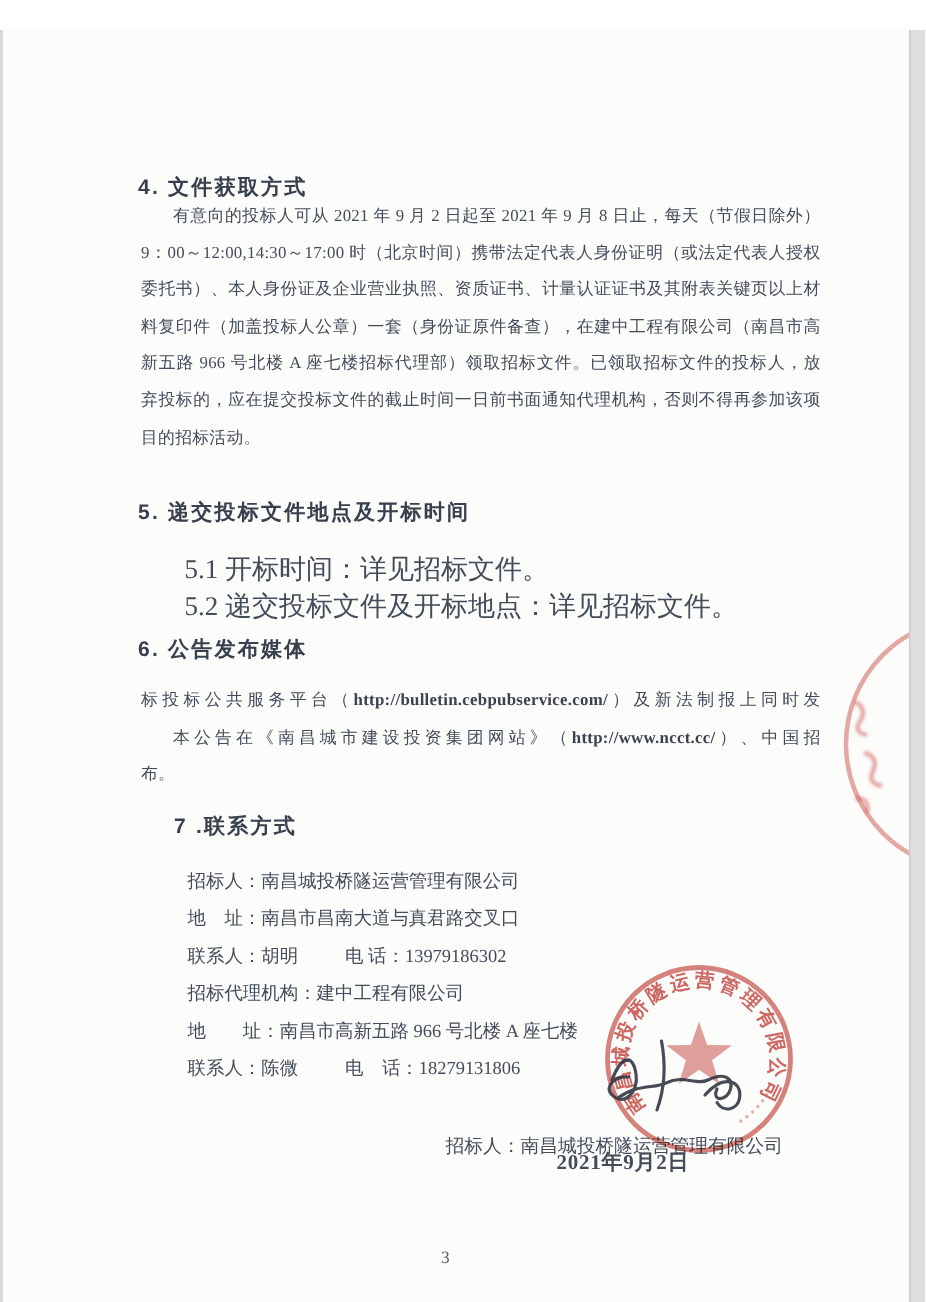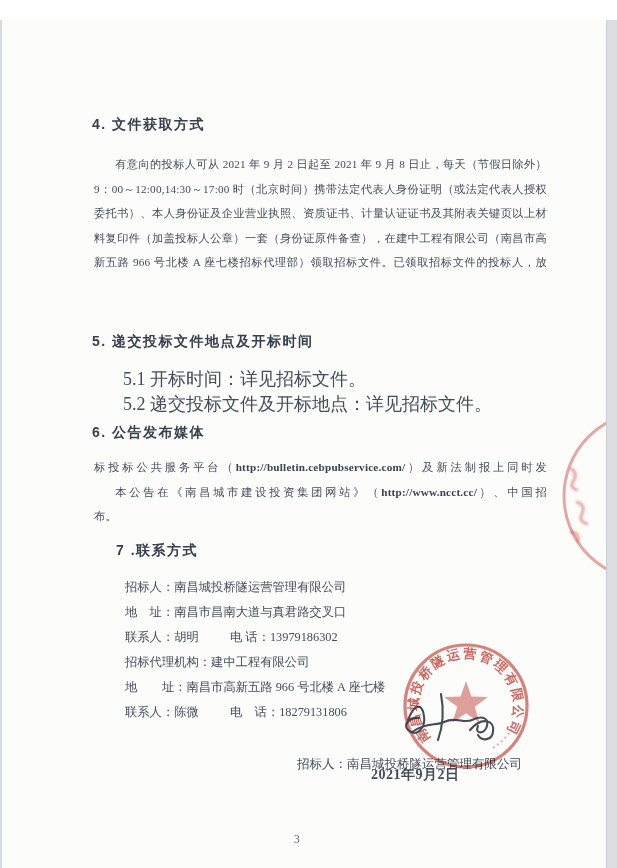--- a/index.html
+++ b/index.html
@@ -33,26 +33,28 @@
   .seal{position:absolute;left:395px;top:612px;z-index:3;mix-blend-mode:multiply;}
   .seal-edge{position:absolute;left:540px;top:390px;z-index:3;mix-blend-mode:multiply;}
   .blurred{filter:blur(1px);}
 </style>
 </head>
 <body>
 
 <div class="canvas">
 
   <div class="h" style="left:92px;top:96px;">4. 文件获取方式</div>
-  <div class="para" style="top:132px;">
+  <div class="para" style="top:112px;">
     <div class="pline j indent">有意向的投标人可从 2021 年 9 月 2 日起至 2021 年 9 月 8 日止，每天（节假日除外）</div>
     <div class="pline j">9：00～12:00,14:30～17:00 时（北京时间）携带法定代表人身份证明（或法定代表人授权</div>
     <div class="pline j">委托书）、本人身份证及企业营业执照、资质证书、计量认证证书及其附表关键页以上材</div>
     <div class="pline j">料复印件（加盖投标人公章）一套（身份证原件备查），在建中工程有限公司（南昌市高</div>
     <div class="pline j">新五路 966 号北楼 A 座七楼招标代理部）领取招标文件。已领取招标文件的投标人，放</div>
+    <div class="pline j">弃投标的，应在提交投标文件的截止时间一日前书面通知代理机构，否则不得再参加该项</div>
+    <div class="pline">目的招标活动。</div>
   </div>
 
   <div class="h" style="left:92px;top:313px;">5. 递交投标文件地点及开标时间</div>
   <div class="item" style="top:347px;">5.1 开标时间：详见招标文件。</div>
   <div class="item" style="top:372px;font-family:Liberation Serif, serif;">5.2 递交投标文件及开标地点：详见招标文件。</div>
 
   <div class="h" style="left:92px;top:404px;">6. 公告发布媒体</div>
   <div class="para" style="top:435px;">
     <div class="pline j"><span>标投标公共服务平台（</span><span class="url">http://bulletin.cebpubservice.com/</span><span>）及新法制报上同时发</span></div>
     <div class="pline j indent"><span>本公告在《南昌城市建设投资集团网站》（</span><span class="url">http://www.ncct.cc/</span><span>）、中国招</span></div>

